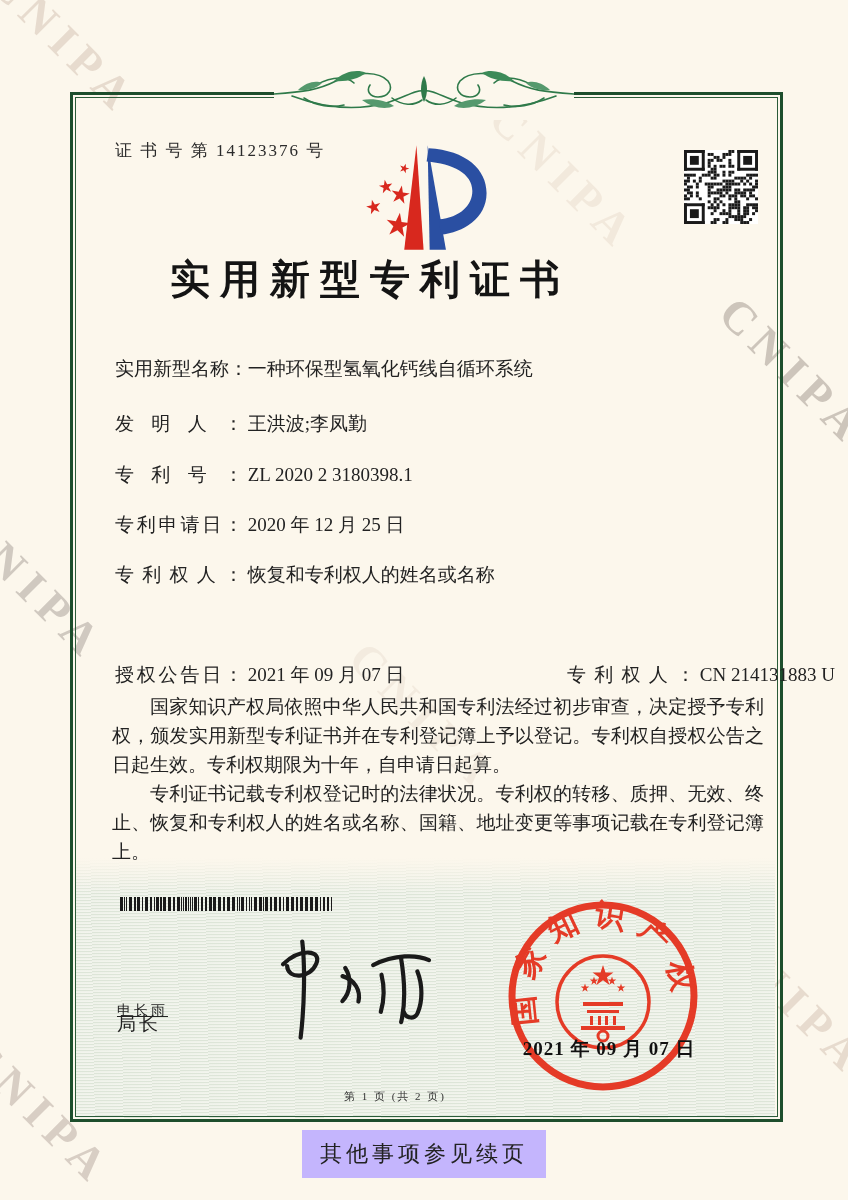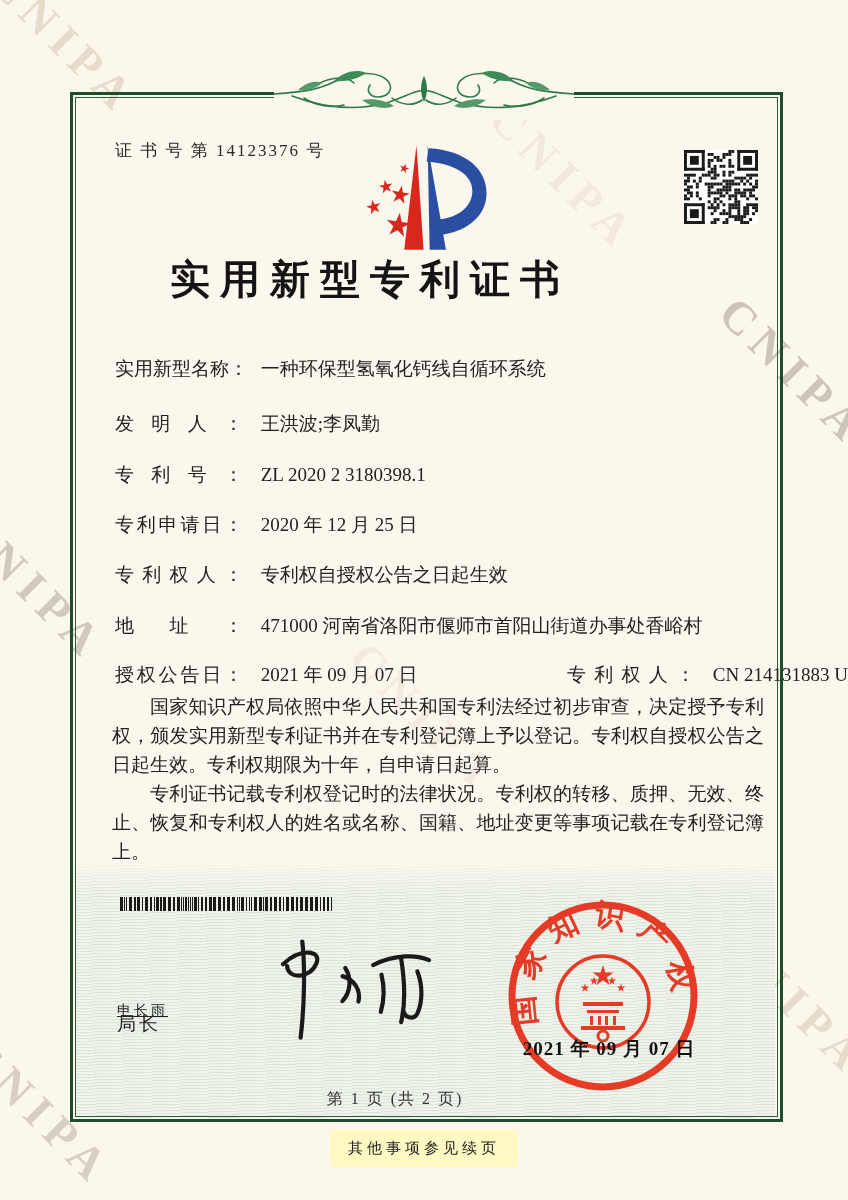--- a/index.html
+++ b/index.html
@@ -28,44 +28,44 @@
 
   .logo{position:absolute;left:330px;top:136px;}
   .qr{position:absolute;left:684px;top:150px;width:74px;height:74px;background:#fff;}
 
   .title{position:absolute;left:0;top:252px;width:740px;text-align:center;
          font-family:"Liberation Sans","DejaVu Sans",sans-serif;
          font-size:40px;font-weight:700;letter-spacing:10px;color:#141414;}
 
   .field{position:absolute;left:115px;font-size:19px;color:#222;white-space:nowrap;}
   .field .lbl{display:inline-block;width:128px;text-align:justify;text-align-last:justify;}
-  .field .val{margin-left:13px;}
+  .field .val{}
   .f1{top:356px;} .f2{top:411px;} .f3{top:462px;} .f4{top:512px;}
   .f5{top:562px;} .f6{top:613px;} .f7{top:662px;}
   .grant-no{position:absolute;left:452px;top:0;}
 
   .body-text{position:absolute;left:112px;top:694px;width:652px;font-size:19px;
              line-height:29px;color:#222;}
   .body-text p{margin:0;text-indent:2em;text-align:justify;font-family:Liberation Mono, monospace;}
 
   .barcode{position:absolute;left:120px;top:897px;width:216px;height:14px;}
 
   .director-label{position:absolute;left:117px;top:964px;font-size:19px;color:#222;letter-spacing:3px;margin-top:47px;}
   .director-name{position:absolute;left:117px;top:1002px;font-size:14px;color:#222;letter-spacing:3px;text-decoration:underline;}
   .signature{position:absolute;left:246px;top:934px;transform:rotate(-2deg);}
 
   .seal{position:absolute;left:505px;top:898px;z-index:4;opacity:.94;}
   .seal-date{position:absolute;left:518px;top:1036px;width:182px;text-align:center;
              font-size:19px;letter-spacing:1px;color:#111;z-index:5;font-weight:600;}
 
   .page-footer{position:absolute;left:70px;top:1089px;width:650px;text-align:center;
-               font-size:16px;letter-spacing:2px;color:#333;}
+               font-size:11px;letter-spacing:2px;color:#333;}
 
   .cont-box{position:absolute;left:424px;top:1130px;transform:translateX(-50%);
-            background:#fef9c3;padding:9px 18px;font-size:15px;letter-spacing:4px;
+            background:#c4b5fd;padding:9px 18px;font-size:22px;letter-spacing:4px;
             color:#222;z-index:3;white-space:nowrap;}
 
   .flourish{position:absolute;left:424px;top:68px;transform:translateX(-50%);
             width:300px;height:52px;background:#fcf7ec;z-index:4;}
 </style>
 </head>
 <body>
 
 <div class="page">
 
@@ -365,25 +365,21 @@
     <div class="field f3">
       <span class="lbl">专利号：</span>
       <span class="val">ZL 2020 2 3180398.1</span>
     </div>
     <div class="field f4">
       <span class="lbl">专利申请日：</span>
       <span class="val">2020 年 12 月 25 日</span>
     </div>
     <div class="field f5">
       <span class="lbl">专利权人：</span>
-      <span class="val">专利权自授权公告之日起生效</span>
-    </div>
-    <div class="field f6">
-      <span class="lbl">地址：</span>
-      <span class="val">471000 河南省洛阳市偃师市首阳山街道办事处香峪村</span>
+      <span class="val">恢复和专利权人的姓名或名称</span>
     </div>
     <div class="field f7">
       <span class="lbl">授权公告日：</span>
       <span class="val">2021 年 09 月 07 日</span>
       <span class="grant-no">
         <span class="lbl">专利权人：</span>
         <span class="val">CN 214131883 U</span>
       </span>
     </div>
 

